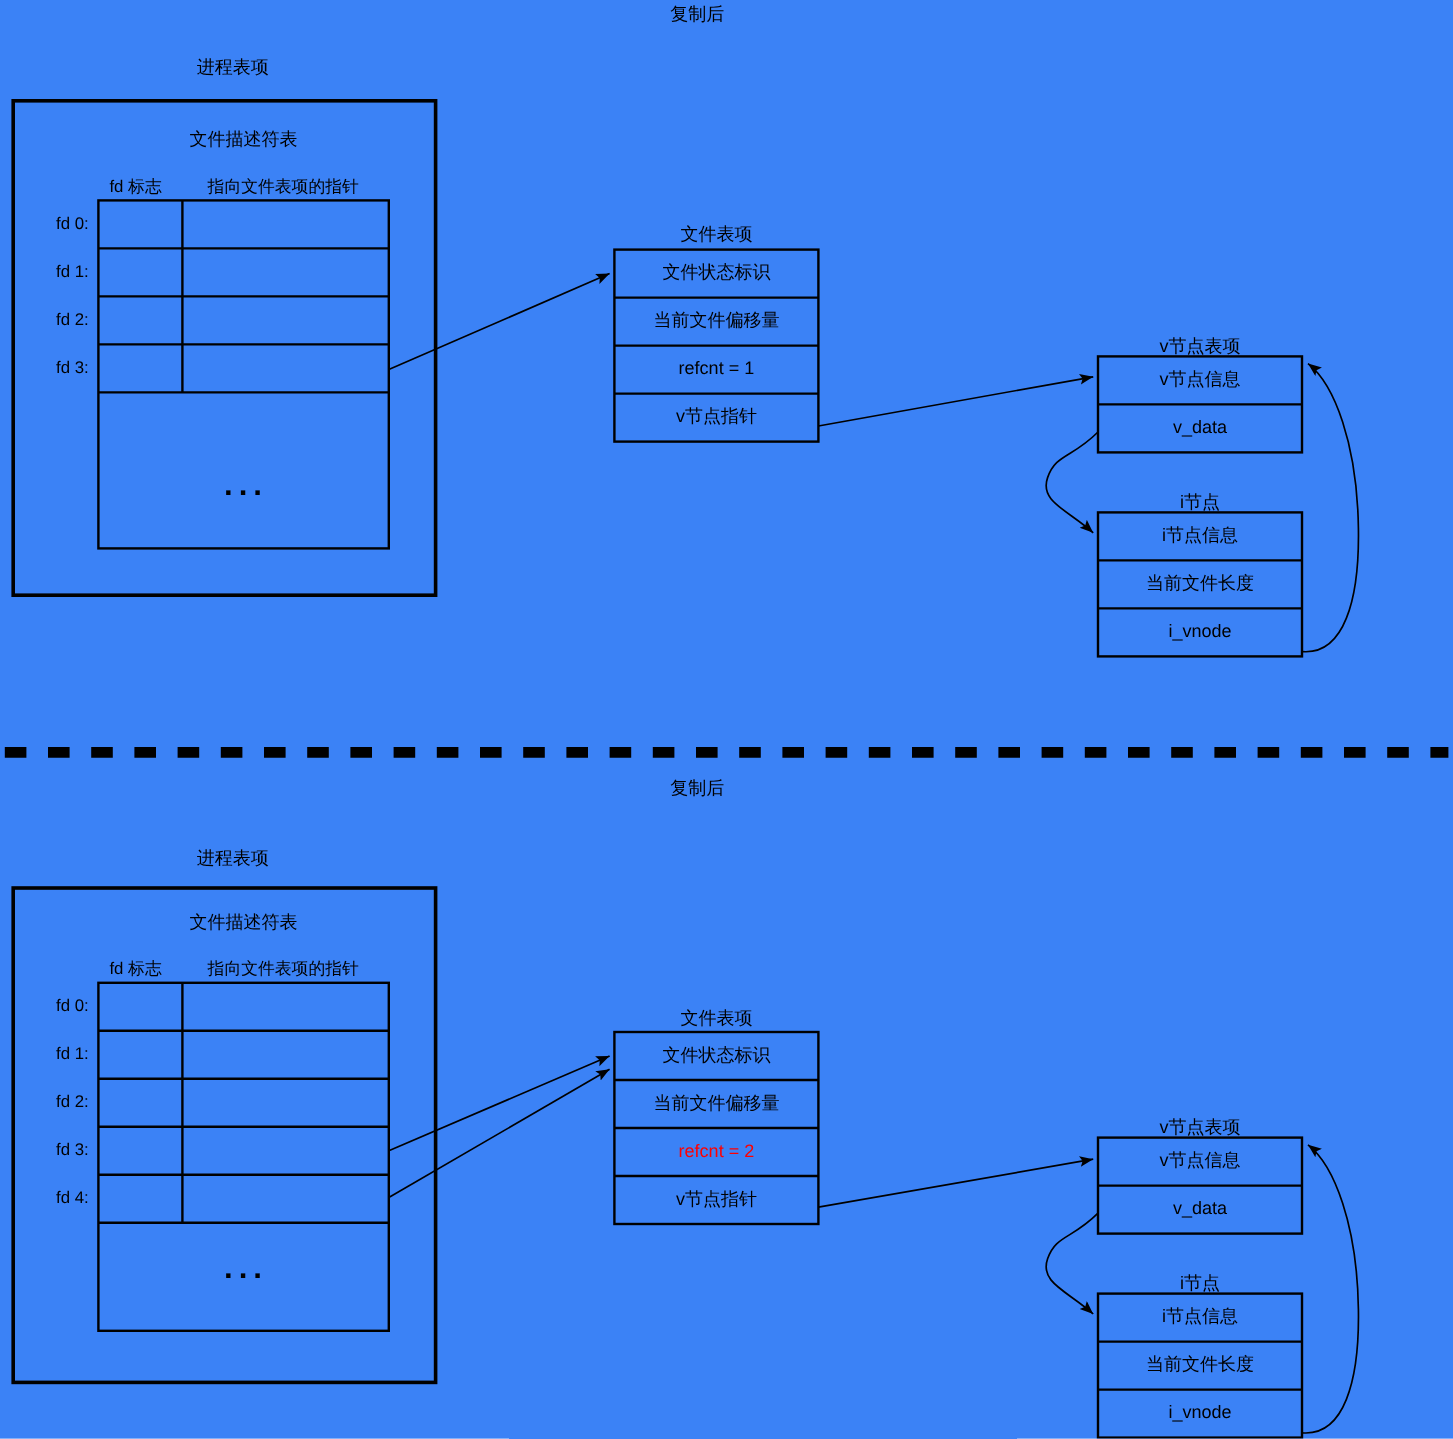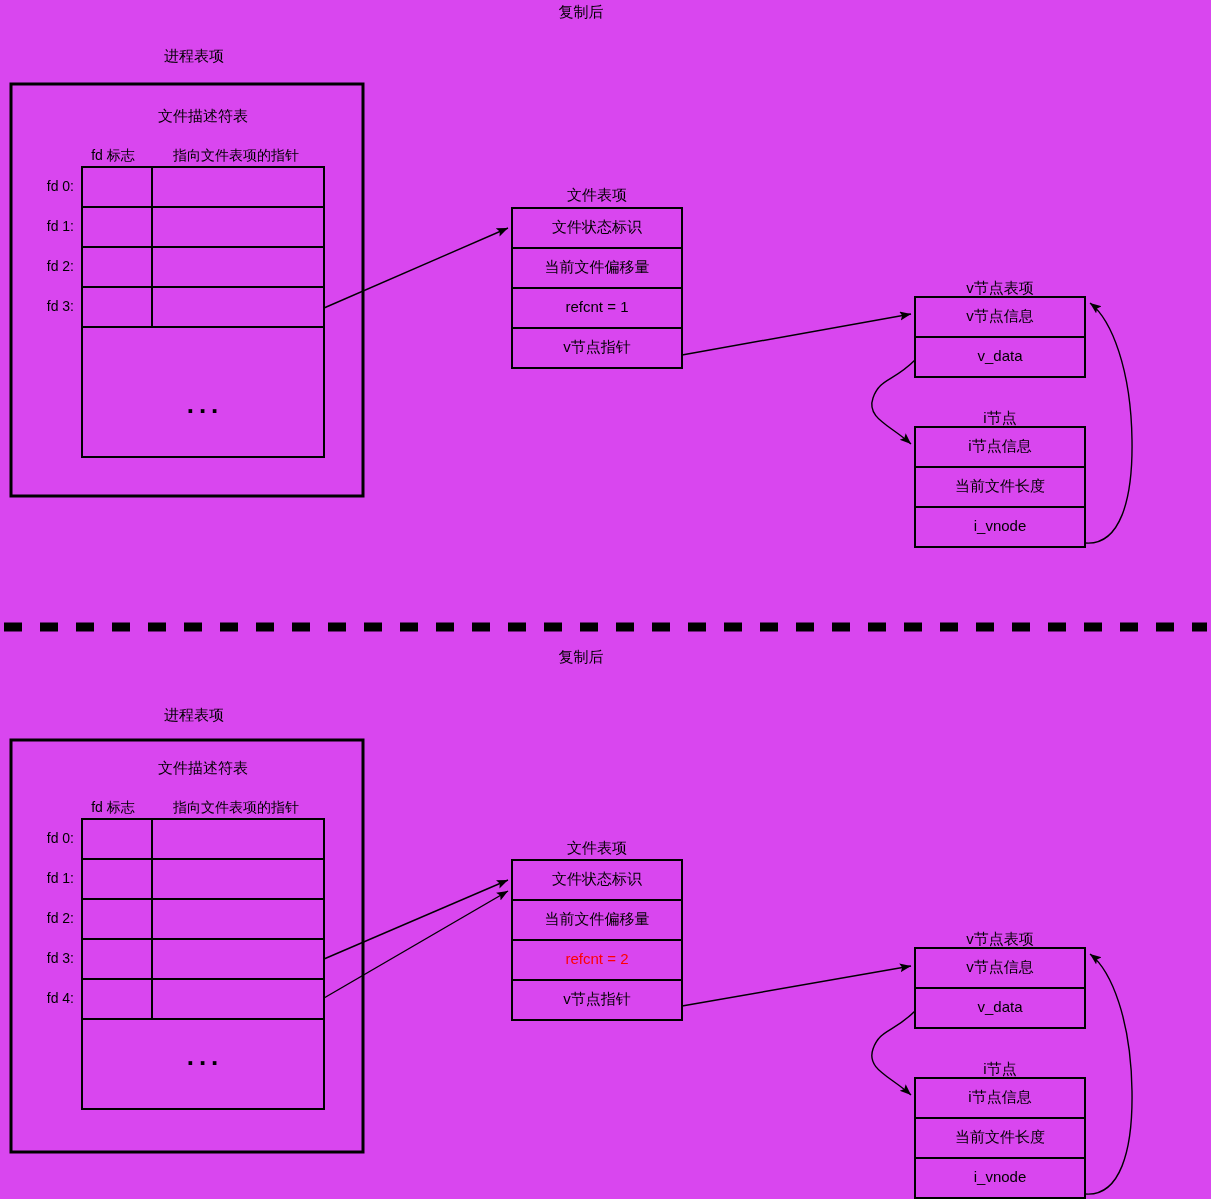--- a/index.html
+++ b/index.html
@@ -4,21 +4,21 @@
 <style>
   html, body {
     margin: 0;
     padding: 0;
     background: #ffffff;
   }
   #root {
     position: relative;
     width: 1211px;
     height: 1199px;
-    background: #d946ef;
+    background: #3b82f6;
     font-family: "Liberation Sans", "DejaVu Sans", sans-serif;
     overflow: hidden;
   }
   svg.canvas {
     position: absolute;
     top: 0;
     left: 0;
     width: 1211px;
     height: 1199px;
   }

